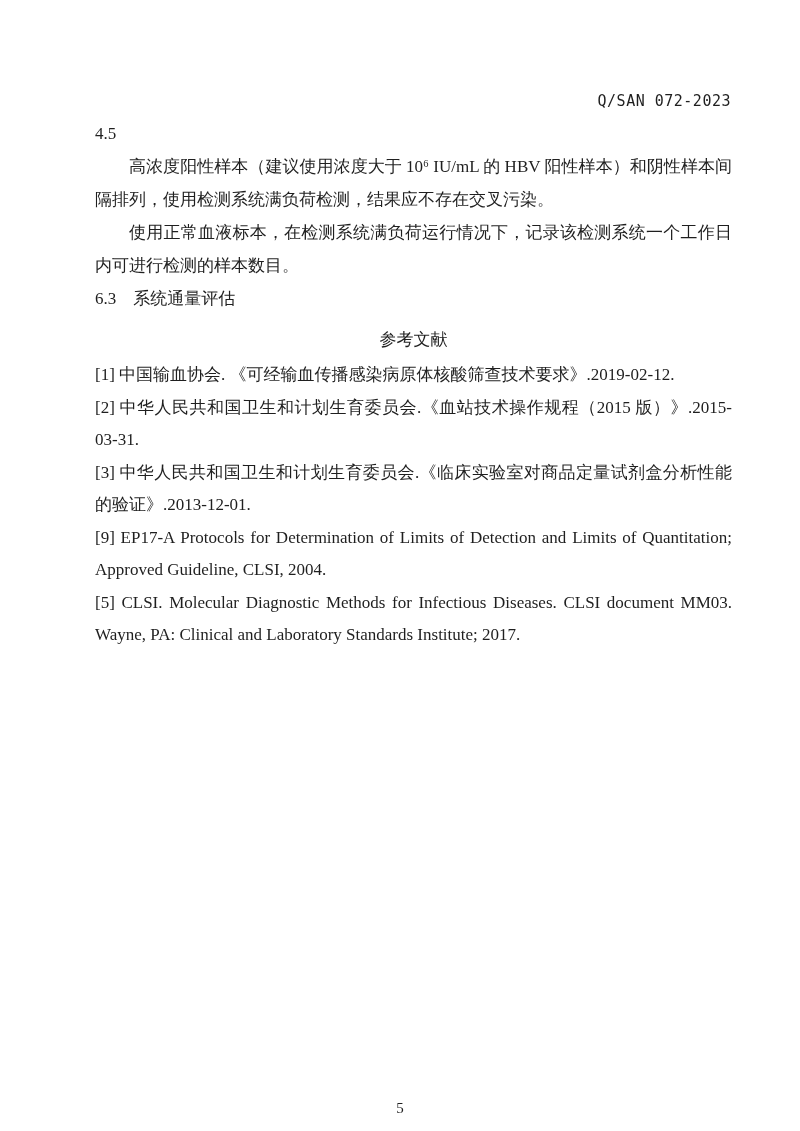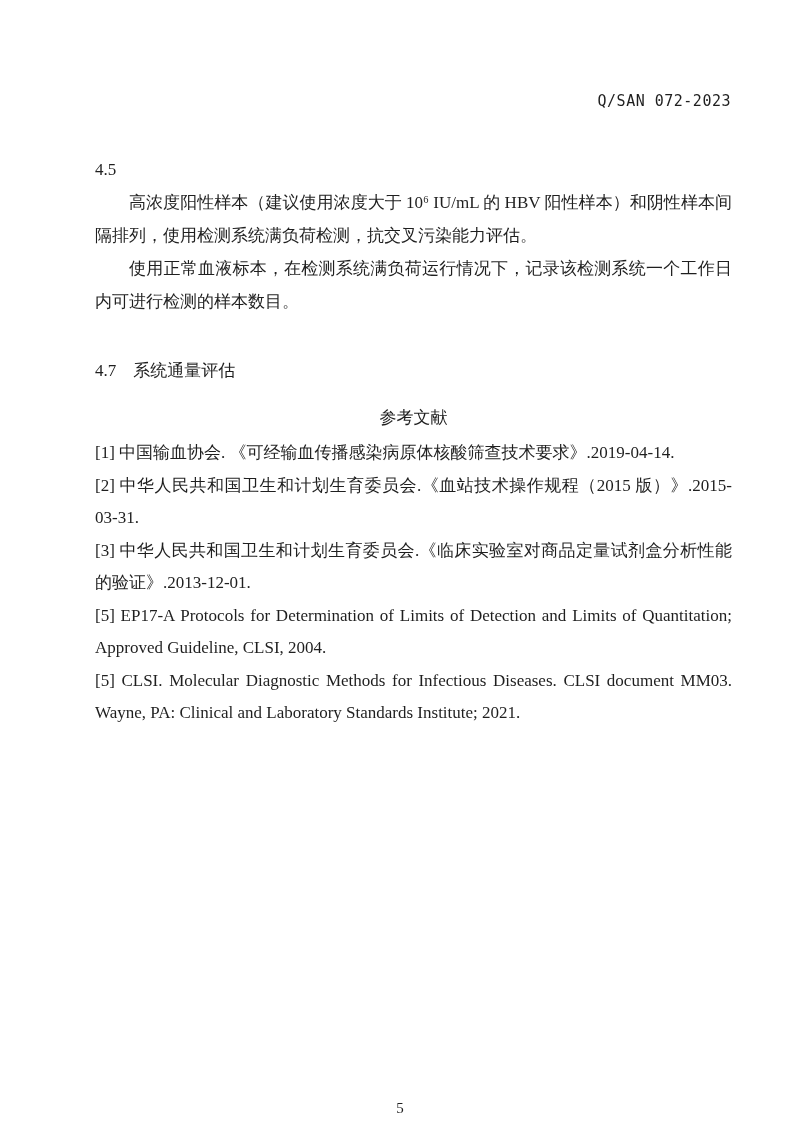--- a/index.html
+++ b/index.html
@@ -30,36 +30,35 @@
     position: absolute;
     top: 117px;
     left: 95px;
     width: 637px;
     font-size: 17px;
     line-height: 33px;
   }
   .section-heading {
     display: flex;
     line-height: 33px;
-    margin-top: 36px;
   }
   .sec-num {
     flex: 0 0 auto;
   }
   .sec-title {
     margin-left: 17px;
   }
   .para {
     margin: 0;
     text-indent: 2em;
     text-align: justify;
     line-height: 33px;
   }
   .references {
-    margin-top: 14px;
+    margin-top: 8px;
   }
   .ref-title {
     text-align: center;
     line-height: 33px;
     margin-bottom: 3px;
   }
   .ref-item {
     margin: 0;
     text-align: justify;
     line-height: 32.5px;
@@ -80,40 +79,40 @@
 <div class="page">
 
   <div class="page-header">Q/SAN 072-2023</div>
 
   <div class="content">
 
     <div class="section">
       <div class="section-heading">
         <span class="sec-num">4.5</span>
       </div>
-      <p class="para">高浓度阳性样本（建议使用浓度大于 10⁶ IU/mL 的 HBV 阳性样本）和阴性样本间隔排列，使用检测系统满负荷检测，抗交叉污染能力评估。</p>
+      <p class="para">高浓度阳性样本（建议使用浓度大于 10⁶ IU/mL 的 HBV 阳性样本）和阴性样本间隔排列，使用检测系统满负荷检测，结果应不存在交叉污染。</p>
     </div>
 
     <div class="section">
       <p class="para">使用正常血液标本，在检测系统满负荷运行情况下，记录该检测系统一个工作日内可进行检测的样本数目。</p>
     </div>
 
     <div class="section">
       <div class="section-heading">
-        <span class="sec-num">4.7</span>
+        <span class="sec-num">6.3</span>
         <span class="sec-title">系统通量评估</span>
       </div>
     </div>
 
     <div class="references">
       <div class="ref-title">参考文献</div>
-      <p class="ref-item">[1] 中国输血协会. 《可经输血传播感染病原体核酸筛查技术要求》.2019-04-14.</p>
+      <p class="ref-item">[1] 中国输血协会. 《可经输血传播感染病原体核酸筛查技术要求》.2019-02-12.</p>
       <p class="ref-item">[2] 中华人民共和国卫生和计划生育委员会.《血站技术操作规程（2015 版）》.2015-03-31.</p>
       <p class="ref-item">[3] 中华人民共和国卫生和计划生育委员会.《临床实验室对商品定量试剂盒分析性能的验证》.2013-12-01.</p>
-      <p class="ref-item">[5] EP17-A Protocols for Determination of Limits of Detection and Limits of Quantitation; Approved Guideline, CLSI, 2004.</p>
-      <p class="ref-item">[5] CLSI. Molecular Diagnostic Methods for Infectious Diseases. CLSI document MM03. Wayne, PA: Clinical and Laboratory Standards Institute; 2021.</p>
+      <p class="ref-item">[9] EP17-A Protocols for Determination of Limits of Detection and Limits of Quantitation; Approved Guideline, CLSI, 2004.</p>
+      <p class="ref-item">[5] CLSI. Molecular Diagnostic Methods for Infectious Diseases. CLSI document MM03. Wayne, PA: Clinical and Laboratory Standards Institute; 2017.</p>
     </div>
 
   </div>
 
   <div class="page-number">5</div>
 
 </div>
 
 </body></html>

